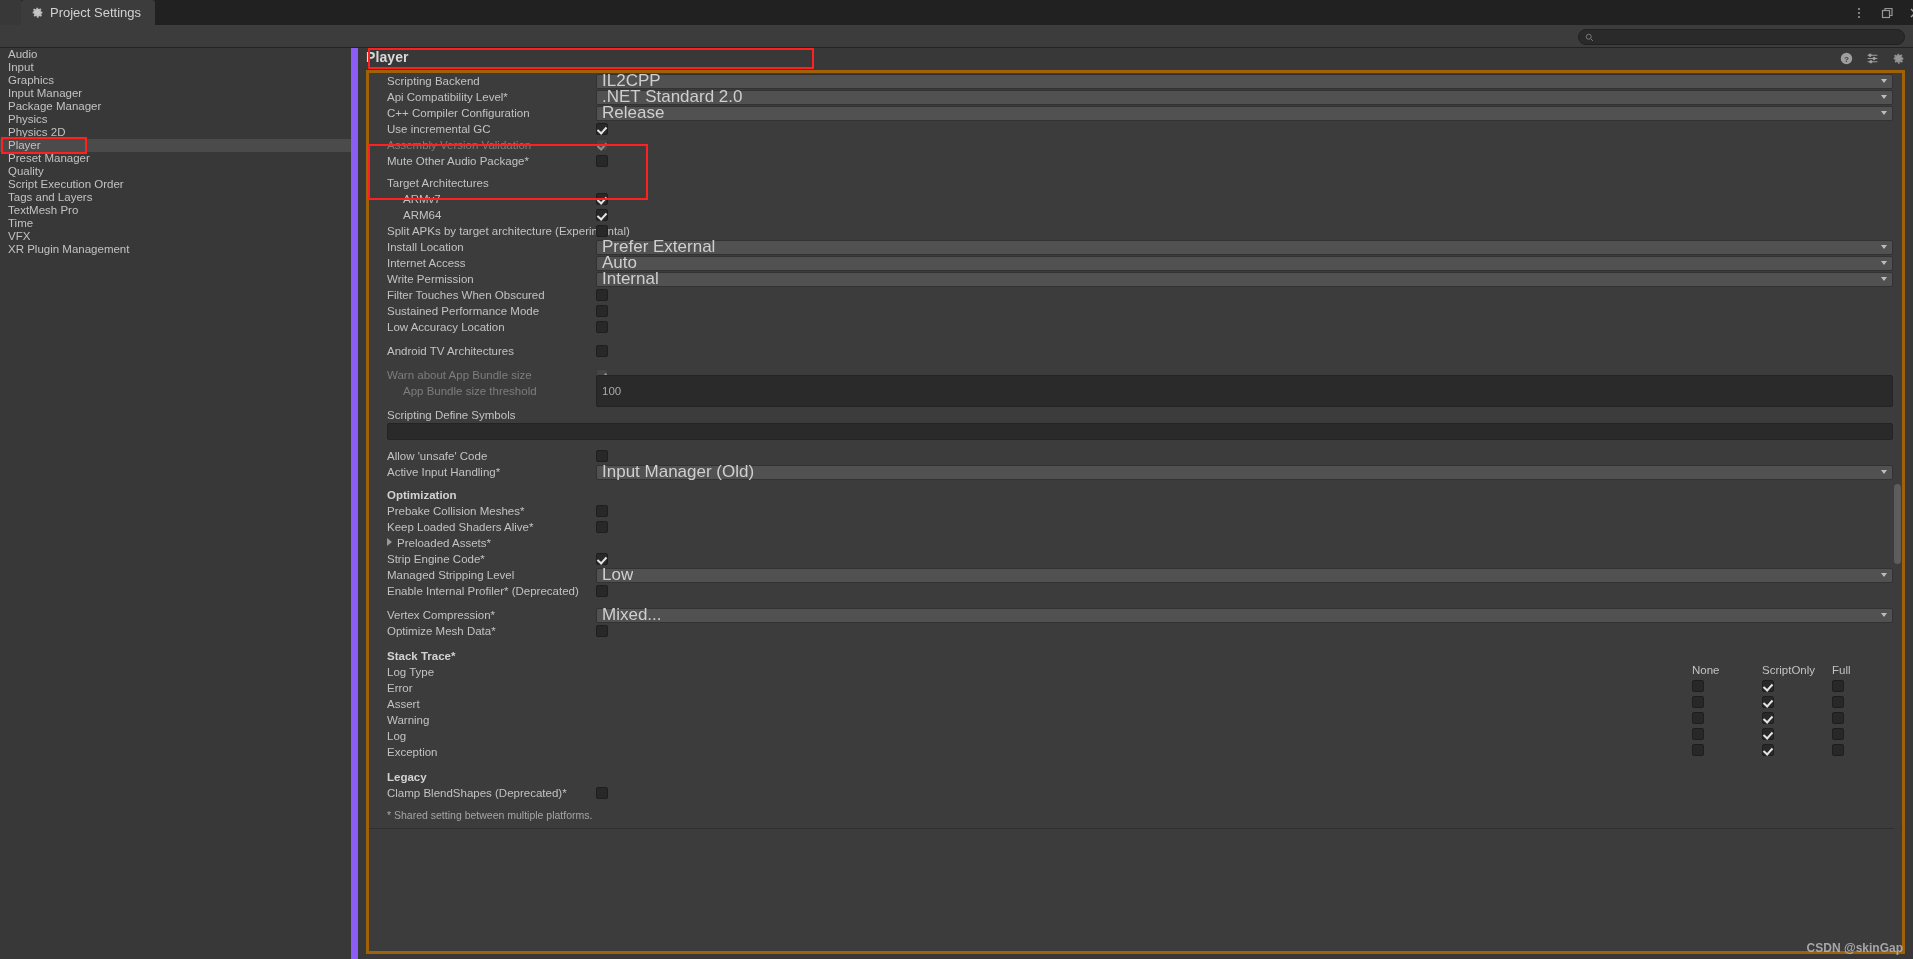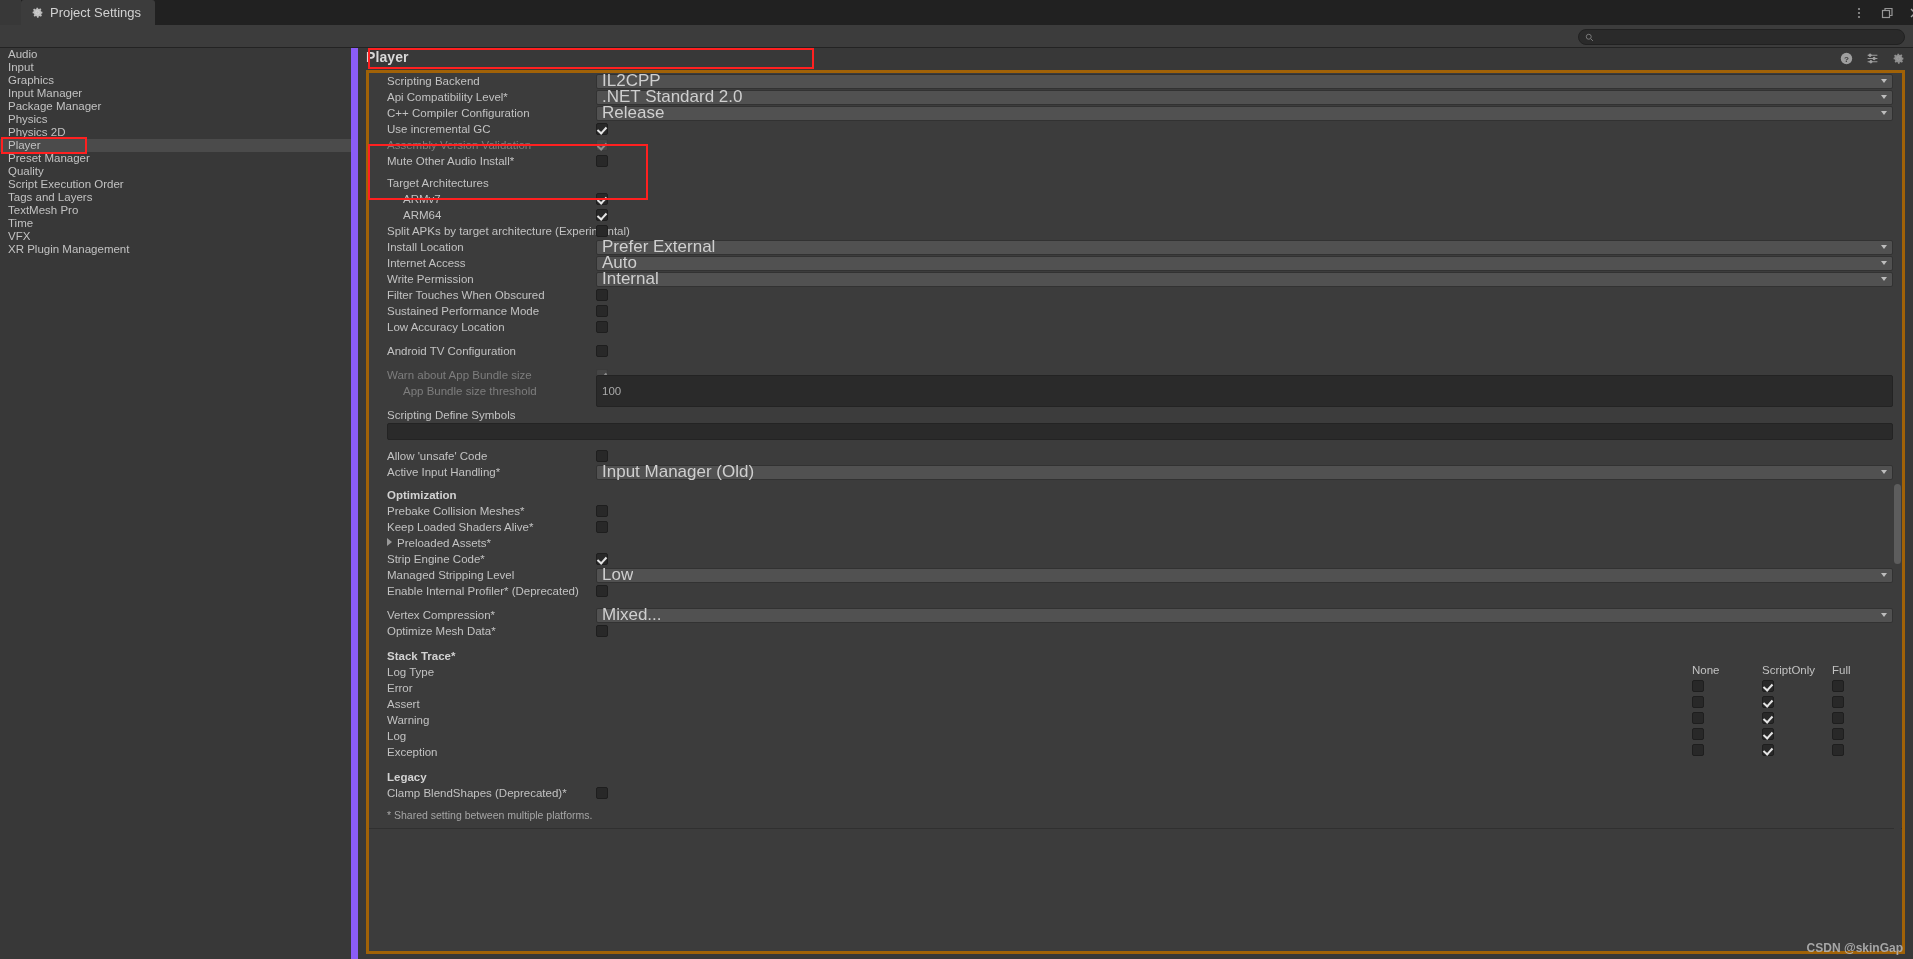--- a/index.html
+++ b/index.html
@@ -331,21 +331,21 @@
         <div class="lbl">Use incremental GC</div>
         <div class="cb on"></div>
       </div>
 
       <div class="row">
         <div class="lbl dim">Assembly Version Validation</div>
         <div class="cb on dim"></div>
       </div>
 
       <div class="row">
-        <div class="lbl">Mute Other Audio Install*</div>
+        <div class="lbl">Mute Other Audio Package*</div>
         <div class="cb"></div>
       </div>
 
       <div class="gap6"></div>
 
       <div class="subhead">Target Architectures</div>
 
       <div class="row">
         <div class="lbl indent">ARMv7</div>
         <div class="cb on"></div>
@@ -396,21 +396,21 @@
       </div>
 
       <div class="row">
         <div class="lbl">Low Accuracy Location</div>
         <div class="cb"></div>
       </div>
 
       <div class="gap8"></div>
 
       <div class="row">
-        <div class="lbl">Android TV Configuration</div>
+        <div class="lbl">Android TV Architectures</div>
         <div class="cb"></div>
       </div>
 
       <div class="gap8"></div>
 
       <div class="row">
         <div class="lbl dim">Warn about App Bundle size</div>
         <div class="cb on dim"></div>
       </div>
 

